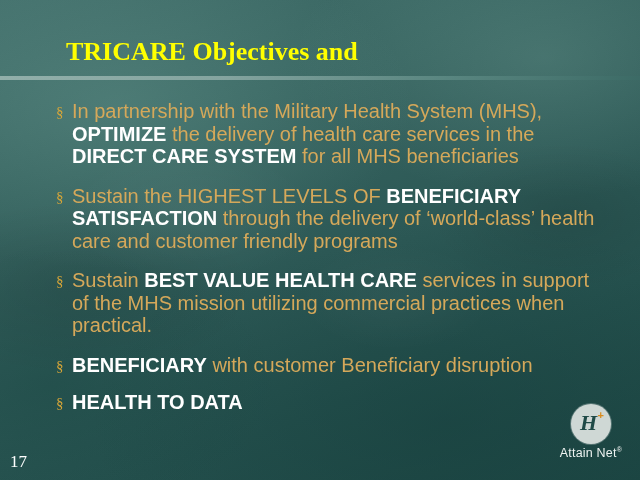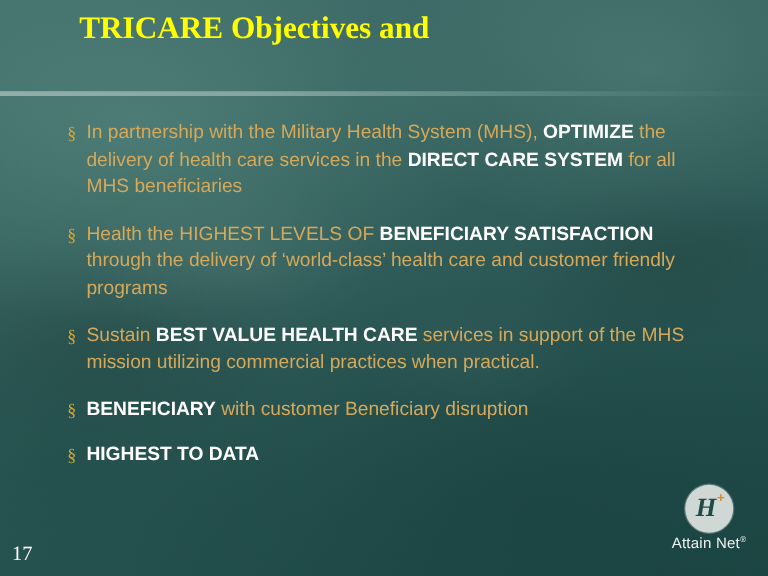--- a/index.html
+++ b/index.html
@@ -39,21 +39,21 @@
     left: 66px;
     top: 8px;
     width: 540px;
     font-family: "Liberation Serif", serif;
     font-weight: bold;
     font-size: 26px;
     line-height: 31px;
     color: #ffff00;
     z-index: 3;
   }
-  .title-line { display: block; white-space: nowrap; }
+  .title-line { display: block; white-space: nowrap; margin-top: 28px; }
 
   .rule {
     position: absolute;
     left: 0;
     top: 76px;
     width: 640px;
     height: 4px;
     z-index: 2;
     background: linear-gradient(to right, #9fb9b4 0%, #8fada8 35%, #5d8a84 70%, #3c6b66 100%);
     opacity: 0.85;
@@ -80,21 +80,21 @@
     font-family: "Liberation Serif", serif;
     font-size: 15px;
     line-height: 22px;
     color: #d9a637;
     padding-top: 1px;
   }
   .marker span { display: inline-block; }
 
   .btext {
     flex: 1 1 auto;
-    font-size: 16px;
+    font-size: 20px;
     line-height: 22.5px;
     color: #d5a85a;
   }
   .btext .w { color: #ffffff; font-weight: bold; }
   .btext .o { color: #d5a85a; }
   .btext .ob { color: #d5a85a; font-weight: normal; }
 
   .page-number {
     position: absolute;
     left: 10px;
@@ -166,42 +166,42 @@
     <div class="bullet-row">
       <div class="marker"><span>§</span></div>
       <div class="btext">
         <span class="o">In partnership with the Military Health System (MHS), </span><span class="w">OPTIMIZE</span><span class="o"> the delivery of health care services in the </span><span class="w">DIRECT CARE SYSTEM</span><span class="o"> for all MHS beneficiaries</span>
       </div>
     </div>
 
     <div class="bullet-row">
       <div class="marker"><span>§</span></div>
       <div class="btext">
-        <span class="o">Health the </span><span class="ob">HIGHEST LEVELS OF</span><span class="w"> BENEFICIARY SATISFACTION</span><span class="o"> through the delivery of ‘world-class’ health care and customer friendly programs</span>
+        <span class="o">Sustain the </span><span class="ob">HIGHEST LEVELS OF</span><span class="w"> BENEFICIARY SATISFACTION</span><span class="o"> through the delivery of ‘world-class’ health care and customer friendly programs</span>
       </div>
     </div>
 
     <div class="bullet-row">
       <div class="marker"><span>§</span></div>
       <div class="btext">
         <span class="o">Sustain </span><span class="w">BEST VALUE HEALTH CARE</span><span class="o"> services in support of the MHS mission utilizing commercial practices when practical.</span>
       </div>
     </div>
 
     <div class="bullet-row tight">
       <div class="marker"><span>§</span></div>
       <div class="btext">
         <span class="w">BENEFICIARY</span><span class="o"> with customer Beneficiary disruption</span>
       </div>
     </div>
 
     <div class="bullet-row tight">
       <div class="marker"><span>§</span></div>
       <div class="btext">
-        <span class="w">HIGHEST TO DATA</span>
+        <span class="w">HEALTH TO DATA</span>
       </div>
     </div>
 
   </div>
 
   <div class="page-number">17</div>
 
   <div class="logo">
     <div class="logo-mark">
       <span class="h">H</span>

